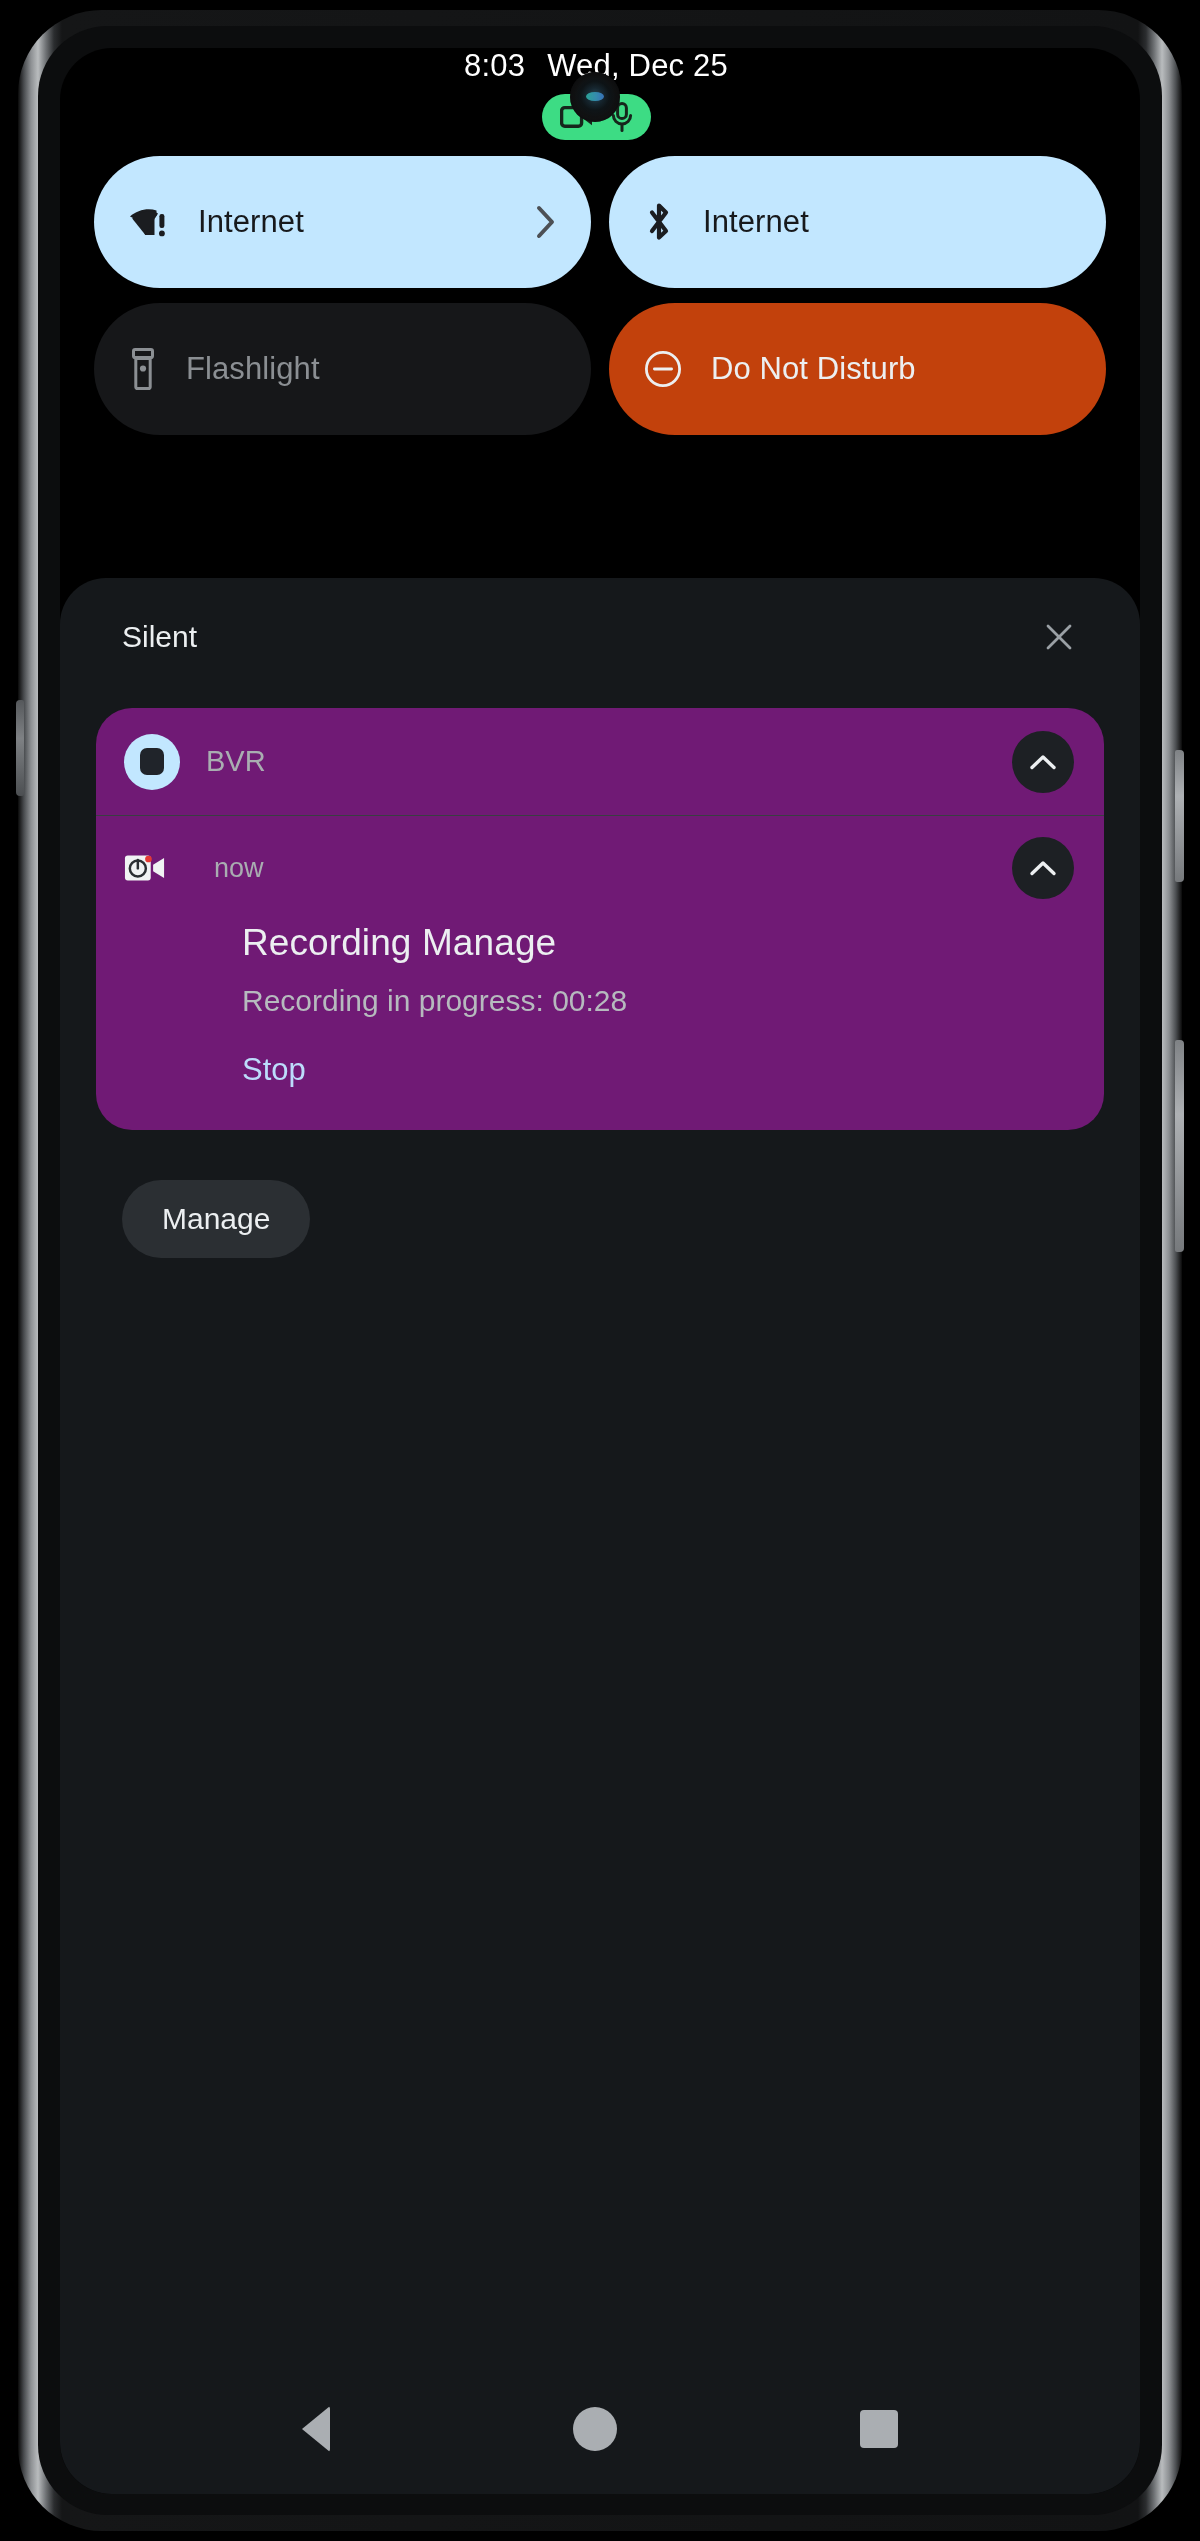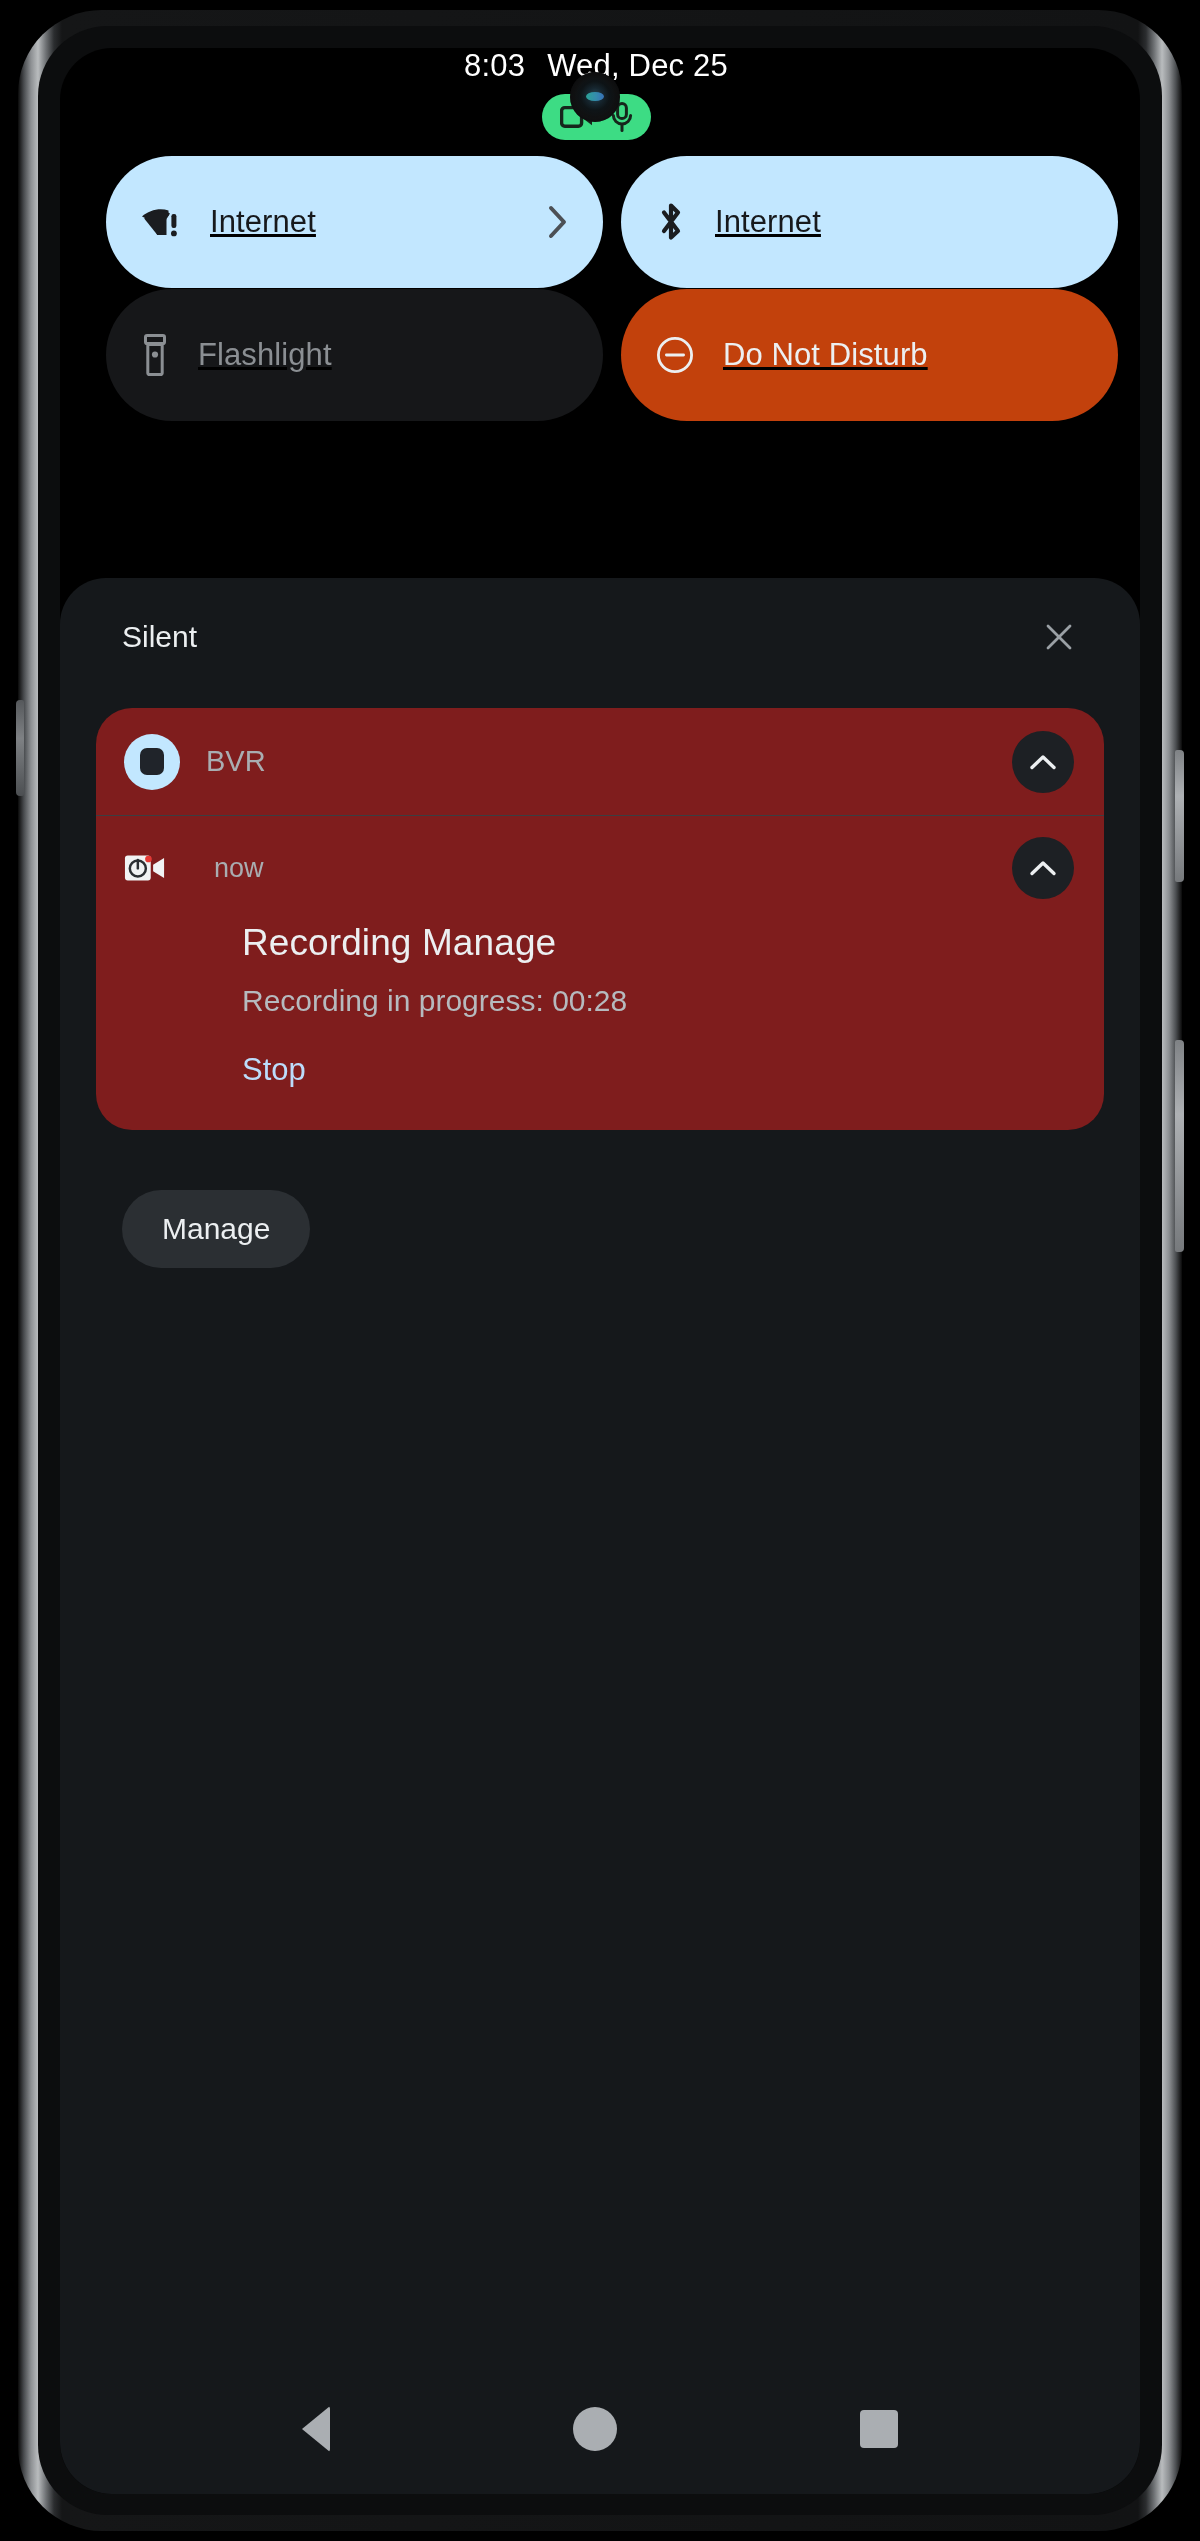--- a/index.html
+++ b/index.html
@@ -118,27 +118,26 @@
     background: #3ddc84;
     border-radius: 30px;
     padding: 8px 18px;
     height: 46px;
   }
   #privacy-indicator svg { display: block; }
 
   
   #quick-settings {
     position: absolute;
-    left: 12px; top: 108px;
+    left: 0; top: 108px;
     width: 100%;
     padding: 0 34px;
     display: flex;
     flex-wrap: wrap;
-    gap: 1px 18px;
-    text-decoration: underline;
+    gap: 15px 18px;
   }
   .qs-tile {
     width: calc(50% - 9px);
     height: 132px;
     border-radius: 66px;
     display: flex;
     align-items: center;
     padding: 0 34px;
     gap: 28px;
   }
@@ -178,22 +177,22 @@
     flex: 1;
     color: #eceff1;
     font-size: 30px;
   }
   #clear-silent-button {
     width: 50px; height: 50px;
     display: flex; align-items: center; justify-content: center;
   }
 
   #notification-group {
-    margin: 12px 36px 10px 36px;
-    background: #7f1d1d;
+    margin: 12px 36px 0 36px;
+    background: #701a75;
     border-radius: 36px;
     overflow: hidden;
   }
 
   #notification-group-header {
     display: flex;
     align-items: center;
     height: 108px;
     padding: 0 30px 0 28px;
     gap: 26px;

